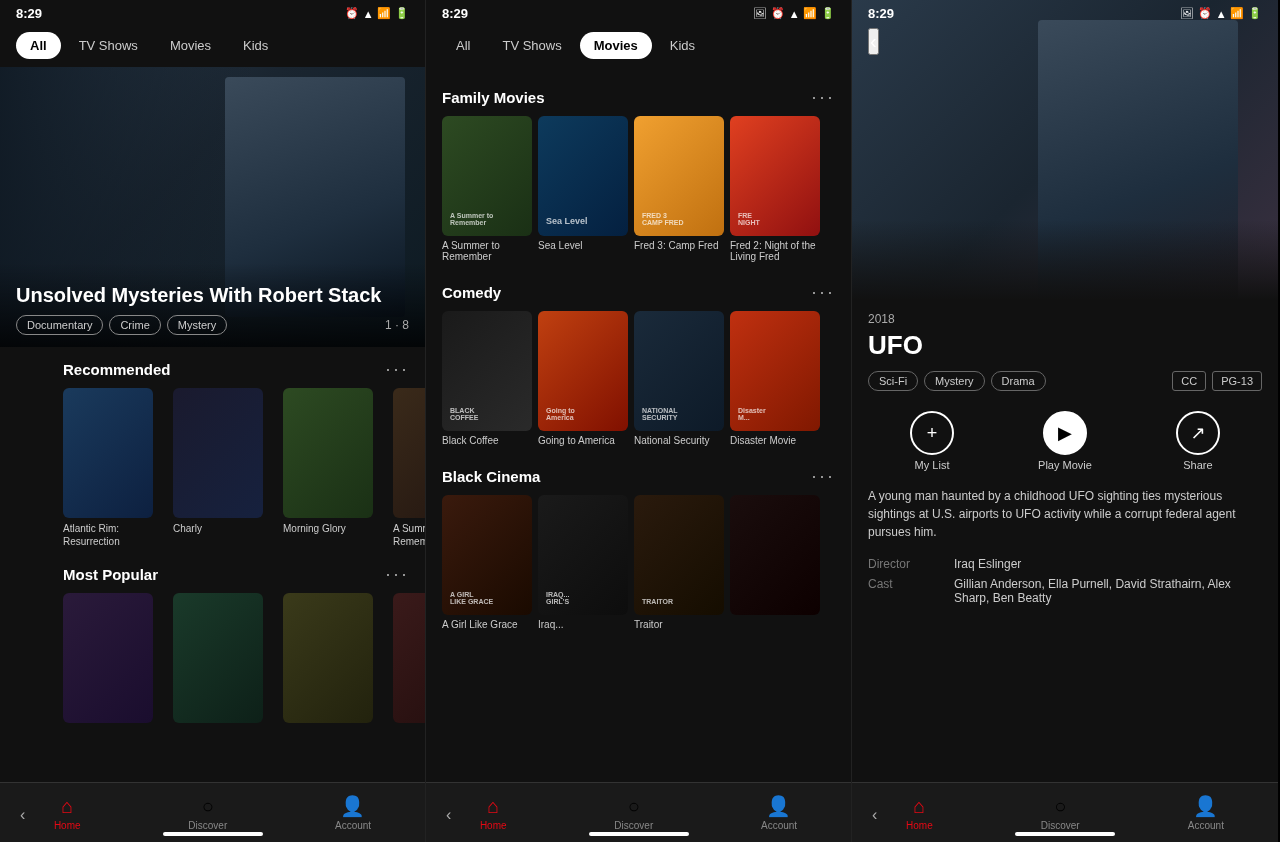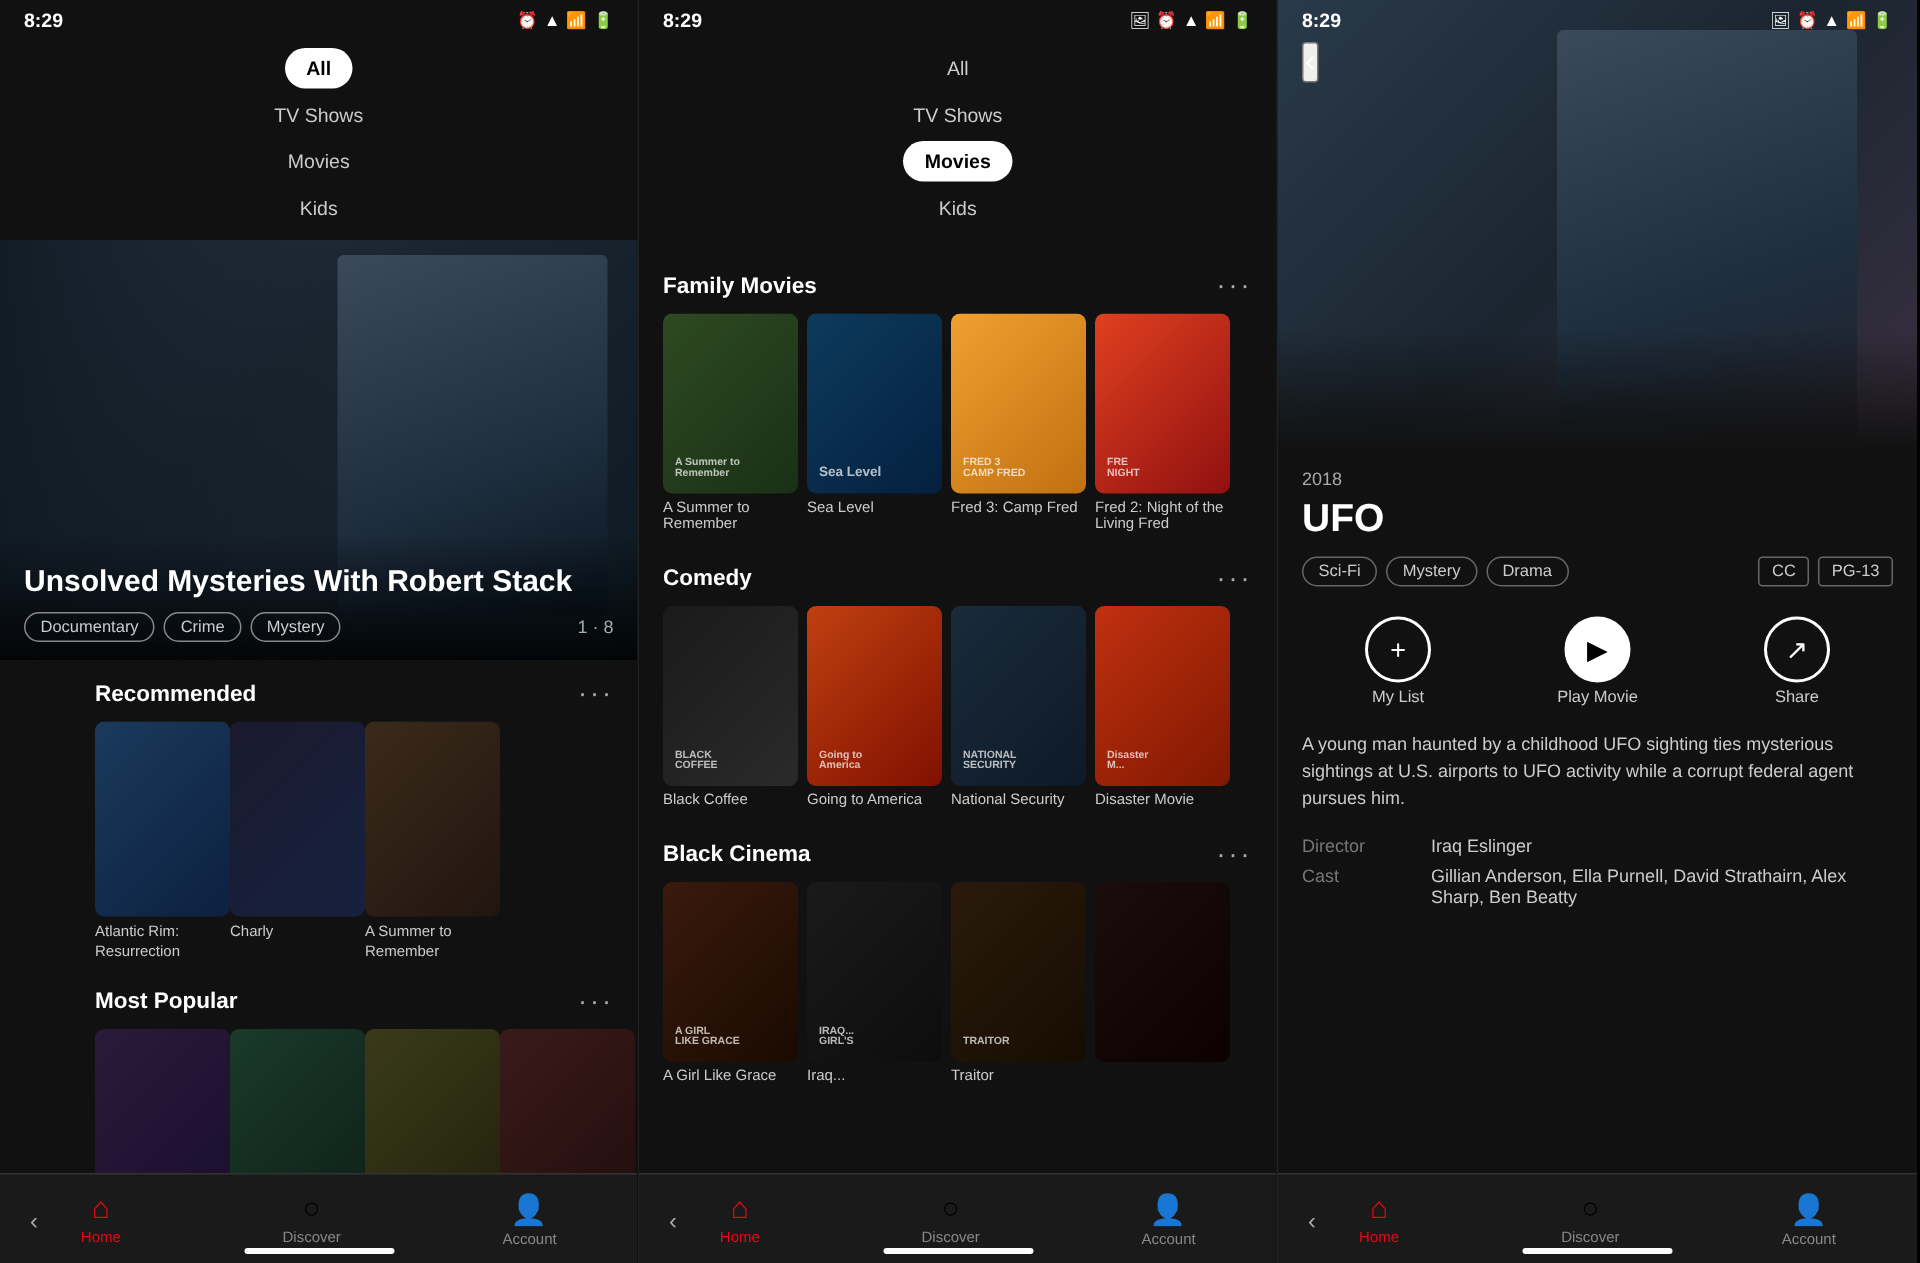--- a/index.html
+++ b/index.html
@@ -50,21 +50,20 @@
 
     
     .nav-tabs {
       display: flex;
       align-items: center;
       padding: 32px 16px 8px;
       gap: 4px;
       background: transparent;
       position: relative;
       z-index: 5;
-      flex-direction: column;
     }
     .nav-tab {
       padding: 6px 14px;
       border-radius: 20px;
       font-size: 13px;
       font-weight: 500;
       color: #ccc;
       cursor: pointer;
       background: transparent;
       border: none;
@@ -168,21 +167,21 @@
       font-size: 18px;
       cursor: pointer;
       background: none;
       border: none;
       letter-spacing: 2px;
     }
 
     
     .movie-row {
       display: flex;
-      gap: 0;
+      gap: 20px;
       padding: 0 16px;
       overflow-x: auto;
     }
     .movie-row::-webkit-scrollbar { display: none; }
     .movie-card {
       flex-shrink: 0;
       width: 90px;
     }
     .movie-thumb {
       width: 90px;
@@ -546,20 +545,26 @@
           <div class="movie-thumb thumb-1">
             
           </div>
           <div class="movie-card-title">Atlantic Rim: Resurrection</div>
         </div>
         <div class="movie-card">
           <div class="movie-thumb thumb-2">
             
           </div>
           <div class="movie-card-title">Charly</div>
+        </div>
+        <div class="movie-card">
+          <div class="movie-thumb thumb-3">
+            
+          </div>
+          <div class="movie-card-title">Morning Glory</div>
         </div>
         <div class="movie-card">
           <div class="movie-thumb thumb-4">
             
           </div>
           <div class="movie-card-title">A Summer to Remember</div>
         </div>
       </div>
     </div>
 

